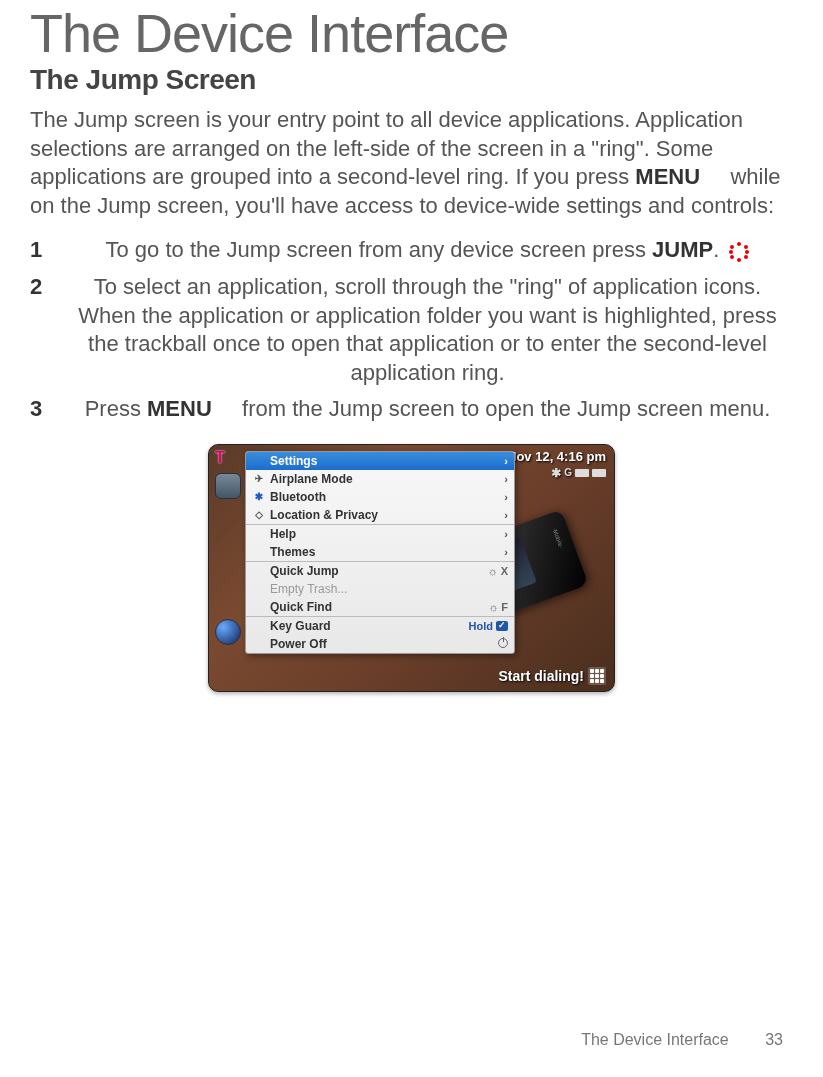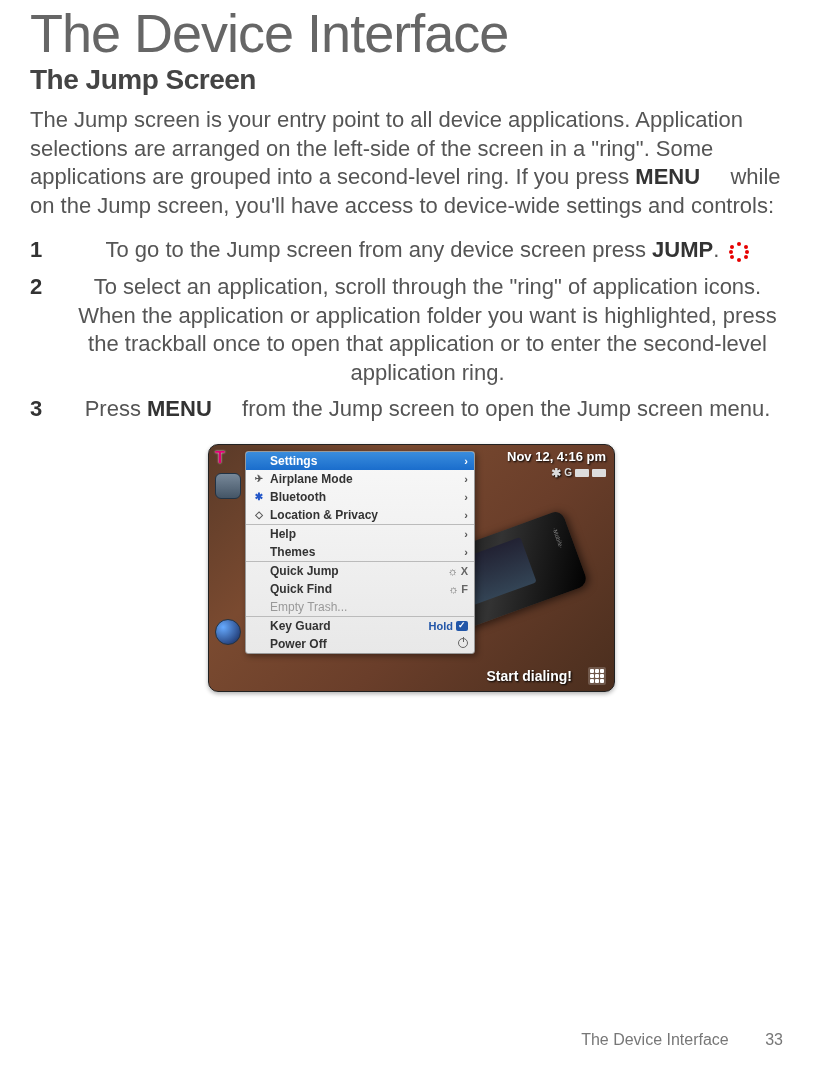--- a/index.html
+++ b/index.html
@@ -203,21 +203,21 @@
       right: 10px;
       top: 15px;
       font-size: 6px;
       color: #888;
       writing-mode: vertical-rl;
     }
     .menu-panel {
       position: absolute;
       top: 6px;
       left: 36px;
-      width: 230px;
+      width: 270px;
       background: linear-gradient(#f8f8f8, #e8e8e8);
       border: 1px solid #999;
       border-radius: 3px;
       box-shadow: 2px 2px 6px rgba(0,0,0,0.4);
       font-size: 12px;
       overflow: hidden;
     }
     .menu-row {
       display: flex;
       align-items: center;
@@ -283,21 +283,21 @@
     .start-dialing {
       position: absolute;
       bottom: 6px;
       right: 8px;
       font-size: 14px;
       font-weight: bold;
       color: #fff;
       text-shadow: 1px 1px 2px #000;
       display: flex;
       align-items: center;
-      gap: 16px;
+      gap: 4px;
     }
     .dialpad-icon {
       display: grid;
       grid-template-columns: repeat(3, 4px);
       grid-template-rows: repeat(3, 4px);
       gap: 1px;
       background: rgba(255,255,255,0.2);
       padding: 2px;
       border-radius: 2px;
     }
@@ -407,28 +407,28 @@
       <span class="row-icon"></span>
       <span class="label">Themes</span>
       <span class="chev">›</span>
     </div>
     <div class="menu-sep"></div>
     <div class="menu-row">
       <span class="row-icon"></span>
       <span class="label">Quick Jump</span>
       <span class="shortcut"><span class="sun-icon">☼</span> X</span>
     </div>
+    <div class="menu-row disabled">
+      <span class="row-icon"></span>
+      <span class="label">Empty Trash...</span>
+    </div>
     <div class="menu-row">
       <span class="row-icon"></span>
       <span class="label">Quick Find</span>
       <span class="shortcut"><span class="sun-icon">☼</span> F</span>
-    </div>
-    <div class="menu-row disabled">
-      <span class="row-icon"></span>
-      <span class="label">Empty Trash...</span>
     </div>
     <div class="menu-sep"></div>
     <div class="menu-row">
       <span class="row-icon"></span>
       <span class="label">Key Guard</span>
       <span class="hold">Hold</span>
         <span class="check-icon"></span>
     </div>
     <div class="menu-row">
       <span class="row-icon"></span>

